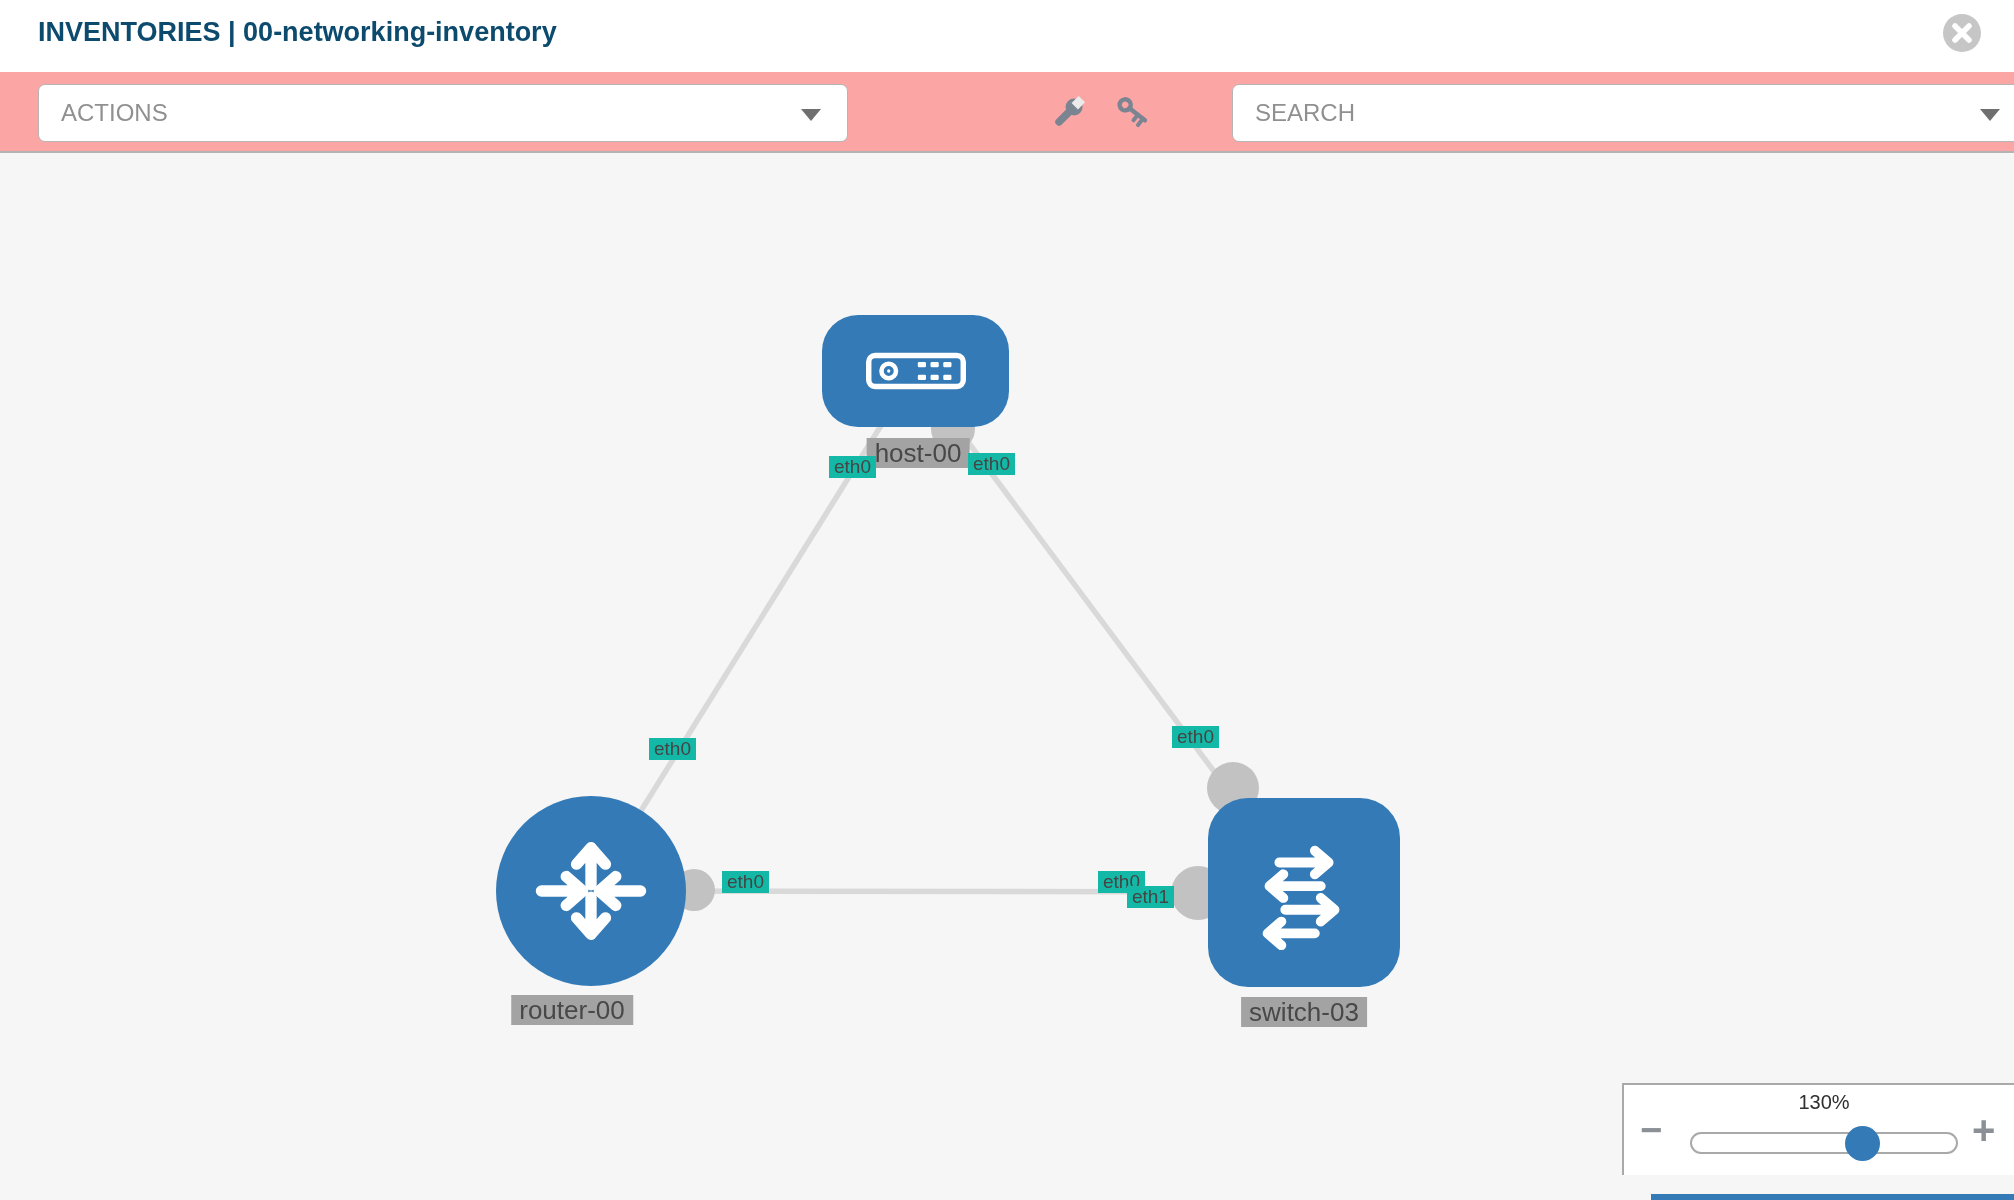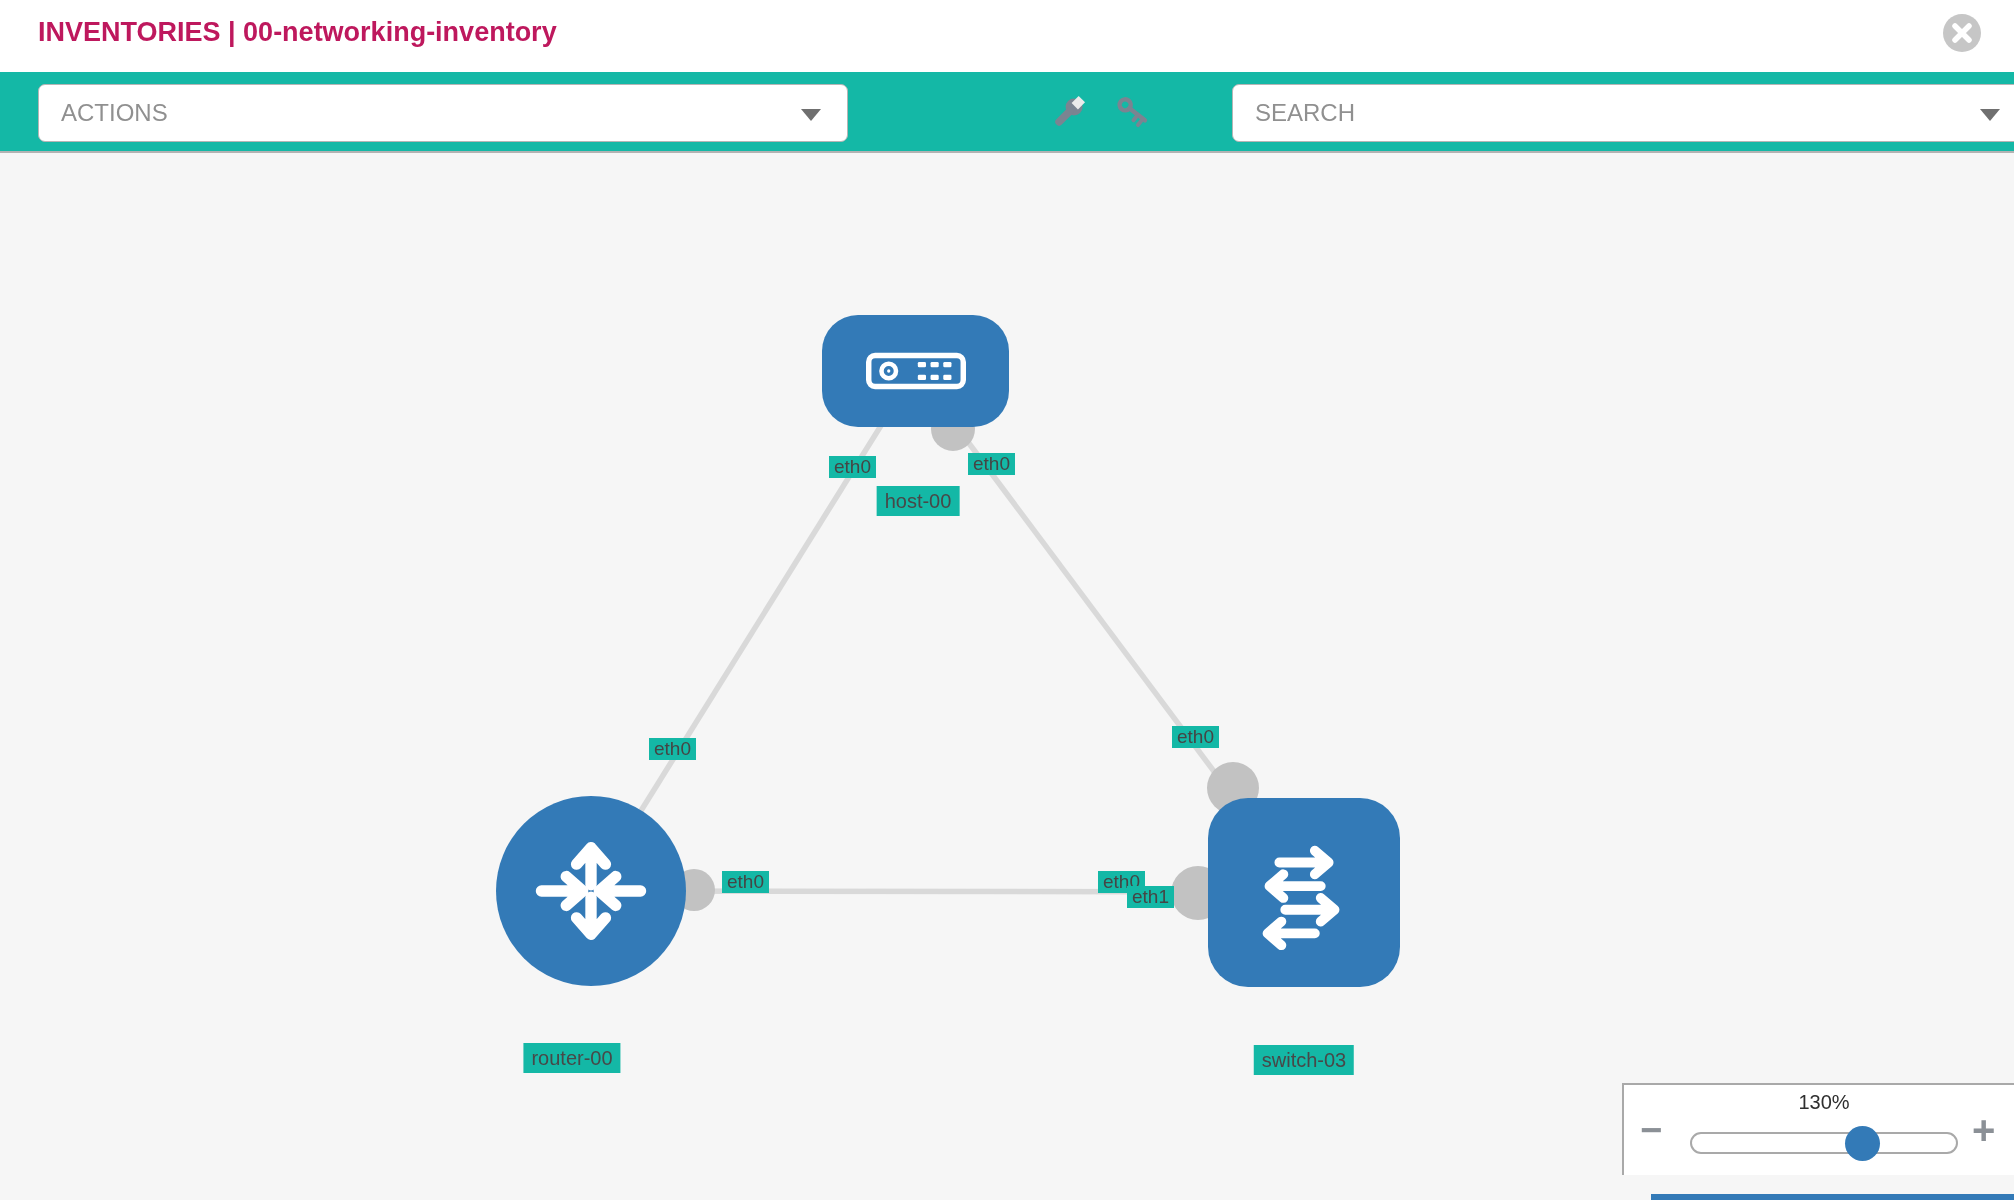--- a/index.html
+++ b/index.html
@@ -2,41 +2,41 @@
 <html><head>
 <meta charset="utf-8">
 <style>
   html,body { margin:0; padding:0; }
   body {
     width:2014px; height:1200px; position:relative; overflow:hidden;
     background:#ffffff; font-family:"Liberation Sans", sans-serif;
   }
   
   .header { position:absolute; left:0; top:0; width:2014px; height:72px; background:#ffffff; }
-  .page-title { position:absolute; left:38px; top:17px; font-size:27px; font-weight:bold; color:#be185d; white-space:nowrap; }
+  .page-title { position:absolute; left:38px; top:17px; font-size:27px; font-weight:bold; color:#0c4a6e; white-space:nowrap; }
   .close-btn { position:absolute; left:1942px; top:13px; width:40px; height:40px; cursor:pointer; }
   
-  .toolbar { position:absolute; left:0; top:72px; width:2014px; height:81px; background:#14b8a6; border-bottom:2px solid #b3b3b3; box-sizing:border-box; }
+  .toolbar { position:absolute; left:0; top:72px; width:2014px; height:81px; background:#fca5a5; border-bottom:2px solid #b3b3b3; box-sizing:border-box; }
   .select-box { position:absolute; top:12px; height:58px; background:#ffffff; border:1px solid #b5b5b5; border-radius:7px; box-sizing:border-box; cursor:pointer; }
   .actions-box { left:38px; width:810px; }
   .search-box { left:1185px; width:795px;margin-left:47px; }
   .select-label { position:absolute; left:22px; top:14px; font-size:24px; color:#909090; }
   .caret { position:absolute; right:26px; top:24px; width:0; height:0;
            border-left:10px solid transparent; border-right:10px solid transparent; border-top:12px solid #6f6f6f; }
   .tool-btn { position:absolute; top:94px; width:40px; height:40px; cursor:pointer; }
   .wrench-btn { left:1047px; }
   .key-btn { left:1112px; }
   
   .canvas { position:absolute; left:0; top:153px; width:2014px; height:1047px; background:#f6f6f6; }
   .links-svg { position:absolute; left:0; top:0; width:2014px; height:1200px; }
   .node { position:absolute; background:#337ab7; display:flex; align-items:center; justify-content:center; cursor:pointer; }
   .node-host   { left:822px; top:315px; width:187px; height:112px; border-radius:36px; }
   .node-router { left:496px; top:796px; width:190px; height:190px; border-radius:50%; }
   .node-switch { left:1208px; top:798px; width:192px; height:189px; border-radius:40px; }
-  .node-label { position:absolute; background:#14b8a6; color:#484848; font-size:20px; line-height:28px; padding:1px 8px; white-space:nowrap; transform:translateX(-50%);margin-top:48px; }
+  .node-label { position:absolute; background:#a3a3a3; color:#484848; font-size:26px; line-height:28px; padding:1px 8px; white-space:nowrap; transform:translateX(-50%); }
   .eth-label { position:absolute; background:#14b8a6; color:#454545; font-size:19px; line-height:20px; padding:1px 5px; white-space:nowrap; }
   
   .zoom-panel { position:absolute; left:1622px; top:1083px; width:392px; height:92px; background:#ffffff;
                 border-left:2px solid #a9a9a9; border-top:2px solid #a9a9a9; box-sizing:border-box; }
   .zoom-level { position:absolute; left:66px; top:6px; width:268px; text-align:center; font-size:20px; color:#2f2f2f; }
   .zoom-minus { position:absolute; left:16px; top:26px; font-size:38px; font-weight:bold; color:#8b9096; line-height:38px; cursor:pointer; }
   .zoom-plus  { position:absolute; left:348px; top:25px; font-size:40px; font-weight:bold; color:#8b9096; line-height:40px; cursor:pointer; }
   .zoom-track { position:absolute; left:66px; top:47px; width:268px; height:22px; background:#ffffff; border:2px solid #a9a9a9; border-radius:13px; box-sizing:border-box; cursor:pointer; }
   .zoom-thumb { position:absolute; left:221px; top:41px; width:35px; height:35px; border-radius:50%; background:#337ab7; cursor:grab; }
   .bottom-strip { position:absolute; left:1651px; top:1194px; width:363px; height:6px; background:#337ab7; }

